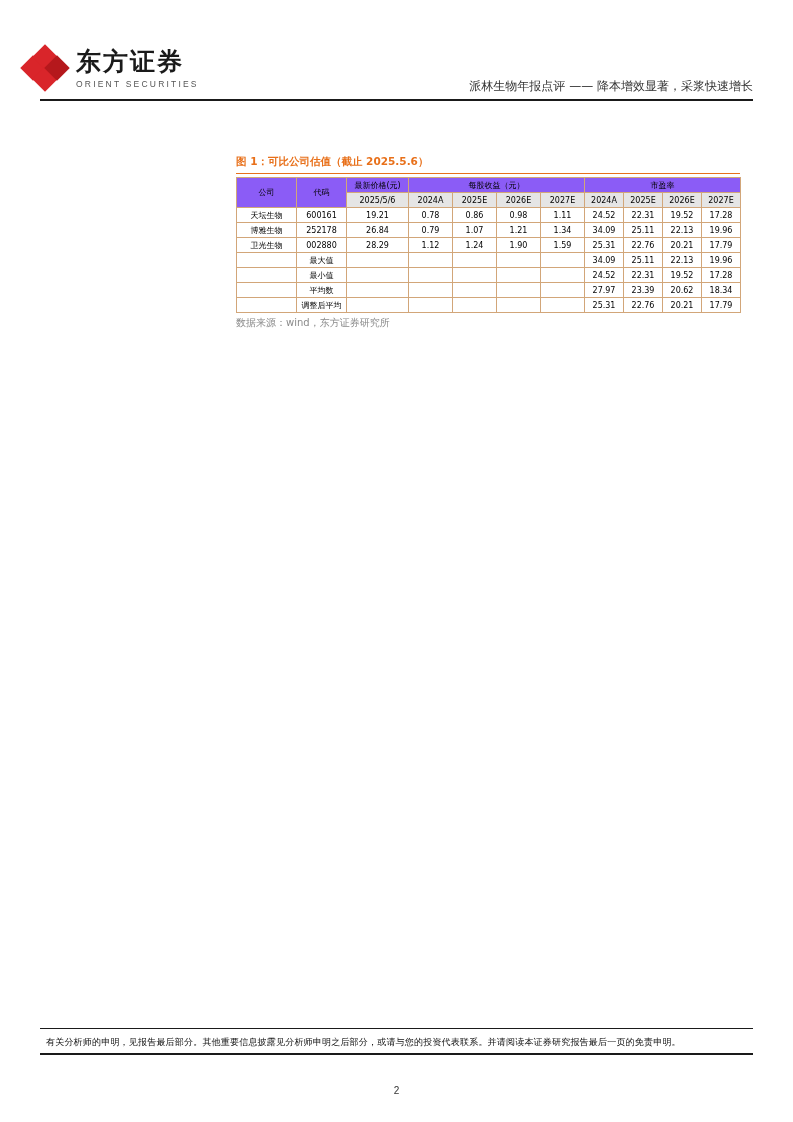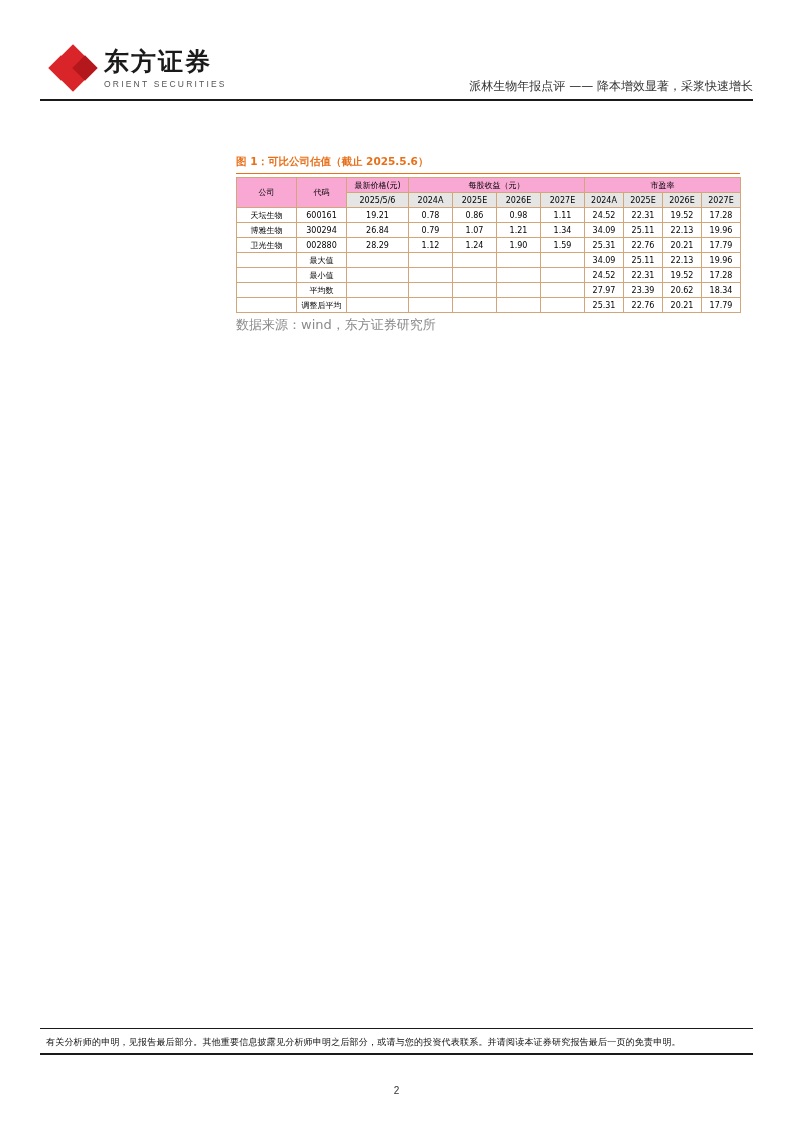--- a/index.html
+++ b/index.html
@@ -19,21 +19,21 @@
   
   .page-header {
     position: absolute;
     left: 0;
     top: 0;
     width: 793px;
     height: 100px;
   }
   .logo-block {
     position: absolute;
-    left: 52px;
+    left: 24px;
     top: 48px;
     display: flex;
     align-items: center;
     justify-content: center;
   }
   .logo-mark {
     width: 42px;
     height: 42px;
     position: relative;
     margin-right: 10px;
@@ -109,37 +109,37 @@
   table.valuation td, table.valuation th {
     border: 1px solid #d2a679;
     font-size: 8px;
     height: 14px;
     padding: 0 3px;
     text-align: center;
     font-weight: normal;
     color: #000;
   }
   .hdr {
-    background: #f9a8d4;
+    background: #8b5cf6;
     font-weight: bold;
     color: #000;
   }
   .hdr2 {
     background: #e5e5e5;
     font-weight: bold;
     color: #000;
   }
   .lbl {
     text-align: left;
     padding-left: 4px;
   }
   .num { text-align: right; padding-right: 5px; }
   .blank { background: #ffffff; }
   .src {
-    font-size: 13px;
+    font-size: 10px;
     color: #8a8a8a;
     margin-top: 3px;
     font-family: "DejaVu Sans", "Liberation Sans", sans-serif;
   }
   .tall { height: 24px; line-height: 11px; }
 
   
   .footer-rule-top {
     position: absolute;
     left: 40px;
@@ -244,21 +244,21 @@
         <td class="num">0.86</td>
         <td class="num">0.98</td>
         <td class="num">1.11</td>
         <td class="num">24.52</td>
         <td class="num">22.31</td>
         <td class="num">19.52</td>
         <td class="num">17.28</td>
       </tr>
       <tr>
         <td class="lbl">博雅生物</td>
-        <td class="lbl">300294</td>
+        <td class="lbl">252178</td>
         <td class="num">26.84</td>
         <td class="num">0.79</td>
         <td class="num">1.07</td>
         <td class="num">1.21</td>
         <td class="num">1.34</td>
         <td class="num">34.09</td>
         <td class="num">25.11</td>
         <td class="num">22.13</td>
         <td class="num">19.96</td>
       </tr>

